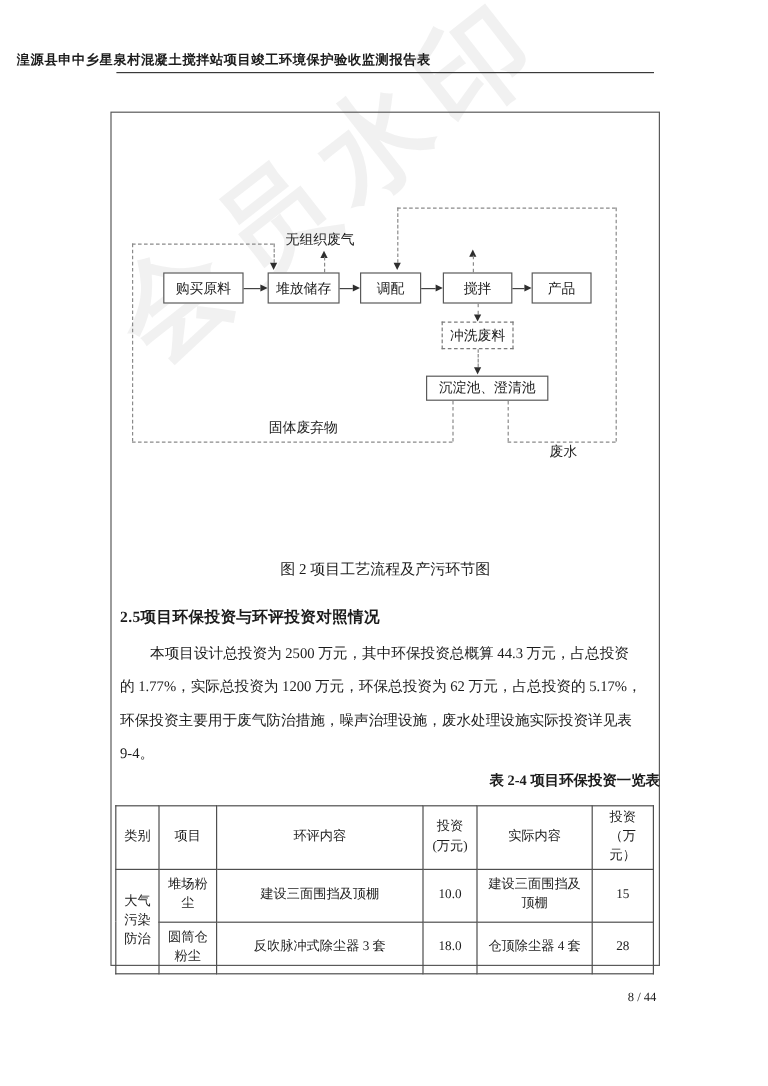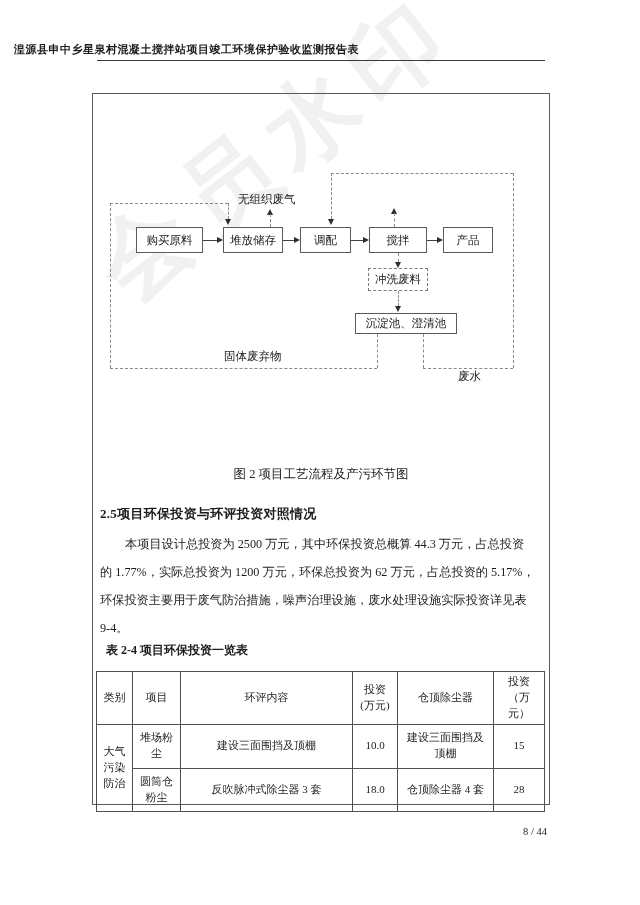--- a/index.html
+++ b/index.html
@@ -54,21 +54,21 @@
   .arr.down  { border-left:3.5px solid transparent; border-right:3.5px solid transparent; border-top:6px solid #2e2e2e; }
   .arr.up    { border-left:3.5px solid transparent; border-right:3.5px solid transparent; border-bottom:6px solid #2e2e2e; }
 
   .fig-caption { left:92px; top:466px; width:458px; text-align:center; font-size:12.5px; }
 
   .section-heading { left:100px; top:505px; font-weight:bold; font-size:13px; letter-spacing:0.3px; }
 
   .para-line { position:absolute; left:100px; width:446px; font-size:12.2px; white-space:nowrap; }
   .para-line.indent { padding-left:25px; }
 
-  .table-title { left:92px; top:642px; width:458px; text-align:left; font-weight:bold; font-size:12px;padding-left:14px; }
+  .table-title { left:92px; top:642px; width:458px; text-align:right; font-weight:bold; font-size:12px; }
 
   table.invest {
     position:absolute; left:96px; top:671px; width:448px;
     border-collapse:collapse; table-layout:fixed;
     font-size:11px;
   }
   table.invest th, table.invest td {
     border:1px solid #4f4f4f; text-align:center; vertical-align:middle;
     font-weight:normal; padding:2px 5px; line-height:1.45;
     overflow:hidden;
@@ -158,21 +158,21 @@
         <col style="width:96px">
         <col style="width:51px">
     </colgroup>
     <tbody>
       <tr class="hdr">
         <th>类别</th>
         <th>项目</th>
         <th>环评内容</th>
         <th>投资
 (万元)</th>
-        <th>仓顶除尘器</th>
+        <th>实际内容</th>
         <th>投资
 （万元）</th>
       </tr>
       <tr class="r1">
         <td rowspan="2">大气污染防治</td>
         <td>堆场粉尘</td>
         <td>建设三面围挡及顶棚</td>
         <td>10.0</td>
         <td style="white-space:pre-line">建设三面围挡及
 顶棚</td>

